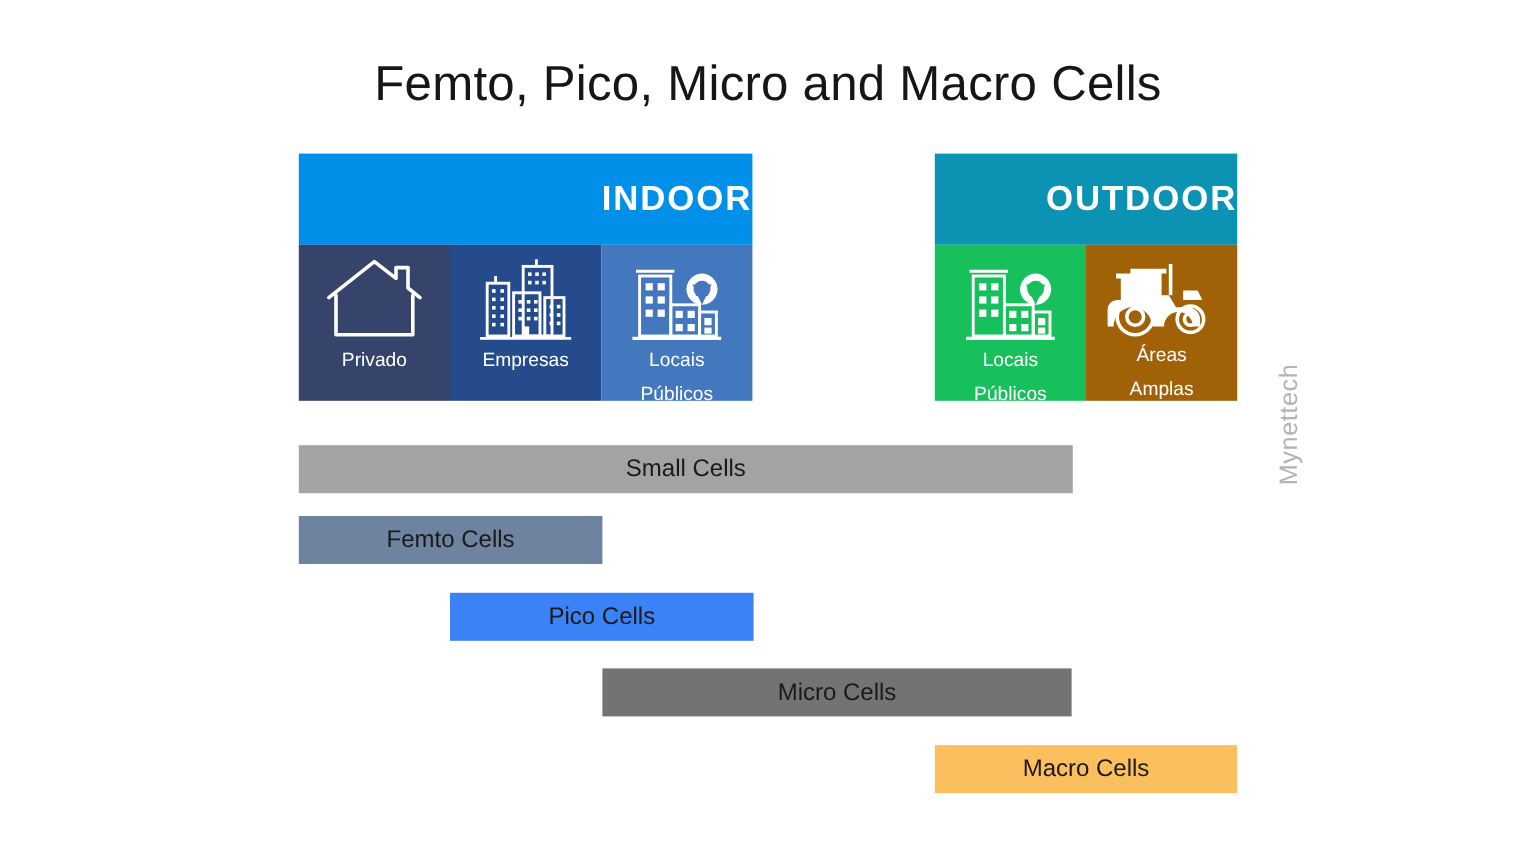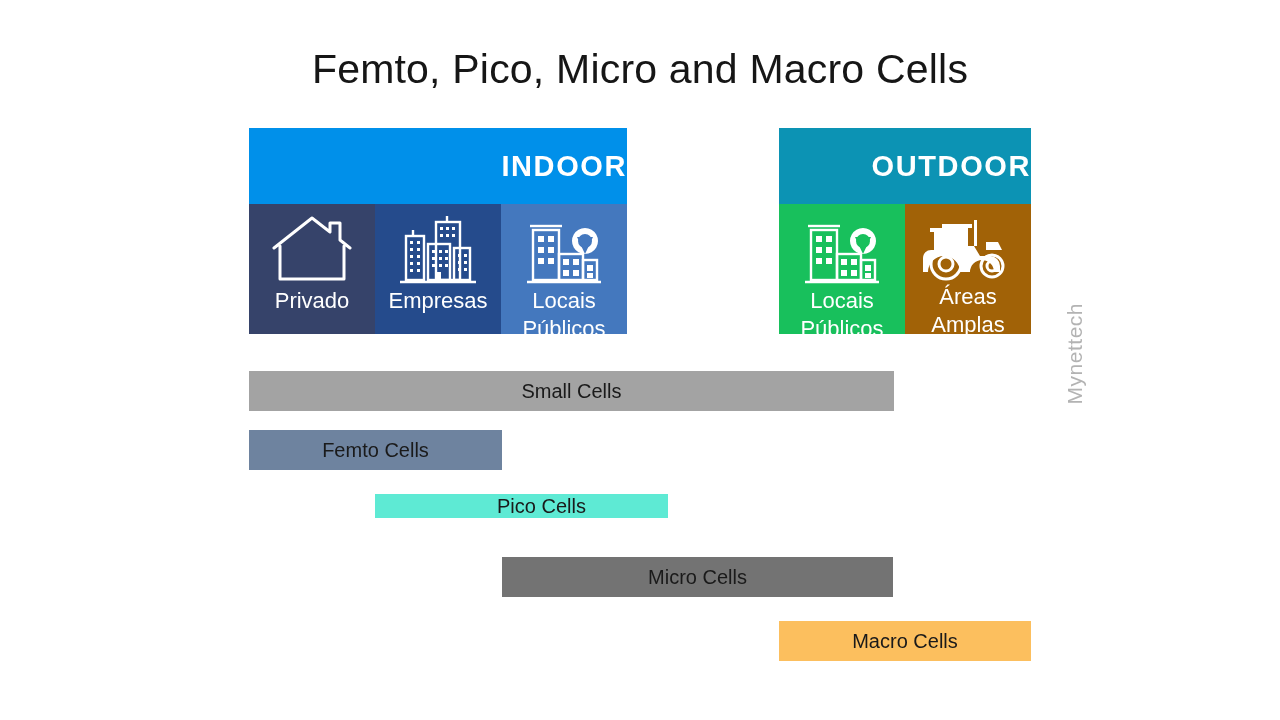--- a/index.html
+++ b/index.html
@@ -24,21 +24,21 @@
   .cells-row{display:flex;width:100%;}
   .cell{
     box-sizing:border-box;position:relative;
     display:flex;flex-direction:column;align-items:center;
     justify-content:flex-start;padding-top:10px;
   }
   .cell .icon-wrap{
     height:72px;display:flex;align-items:center;justify-content:center;
   }
   .cell .cell-label{
-    color:#ffffff;font-size:22px;line-height:28px;text-align:center;
+    color:#ffffff;font-size:16px;line-height:28px;text-align:center;
     font-weight:400;margin-top:1px;white-space:pre-line;
   }
 
   
   #indoor-group{left:249px;top:128px;width:378px;}
   #indoor-group .group-header{height:76px;background:#0090EA;}
   #indoor-group .cell{height:130px;}
   #cell-privado{width:126px;background:#36436A;}
   #cell-empresas{width:126px;background:#254B8C;align-items:center;}
   #cell-locais-indoor{width:126px;background:#4478BE;}
@@ -50,21 +50,21 @@
   #cell-locais-outdoor{width:126px;background:#18C05C;}
   #cell-areas-amplas{width:126px;background:#a16207;}
 
   
   .bar{
     position:absolute;display:flex;align-items:center;justify-content:center;
     color:#1a1a1a;font-size:20px;font-weight:400;
   }
   #bar-small-cells {left:249px;top:371px;width:645px;height:40px;background:#a3a3a3;}
   #bar-femto-cells {left:249px;top:430px;width:253px;height:40px;background:#6E839F;}
-  #bar-pico-cells  {left:375px;top:494px;width:253px;height:24px;background:#5eead4;padding-left:40px;}
+  #bar-pico-cells  {left:375px;top:494px;width:253px;height:40px;background:#3b82f6;}
   #bar-micro-cells {left:502px;top:557px;width:391px;height:40px;background:#737373;}
   #bar-macro-cells {left:779px;top:621px;width:252px;height:40px;background:#FCBF5E;}
 
   
   #watermark{
     position:absolute;left:1063px;top:303px;
     color:#B3B3B3;font-size:21px;letter-spacing:0.5px;
     writing-mode:vertical-rl;transform:rotate(180deg);
     transform-origin:center;white-space:nowrap;
   }

